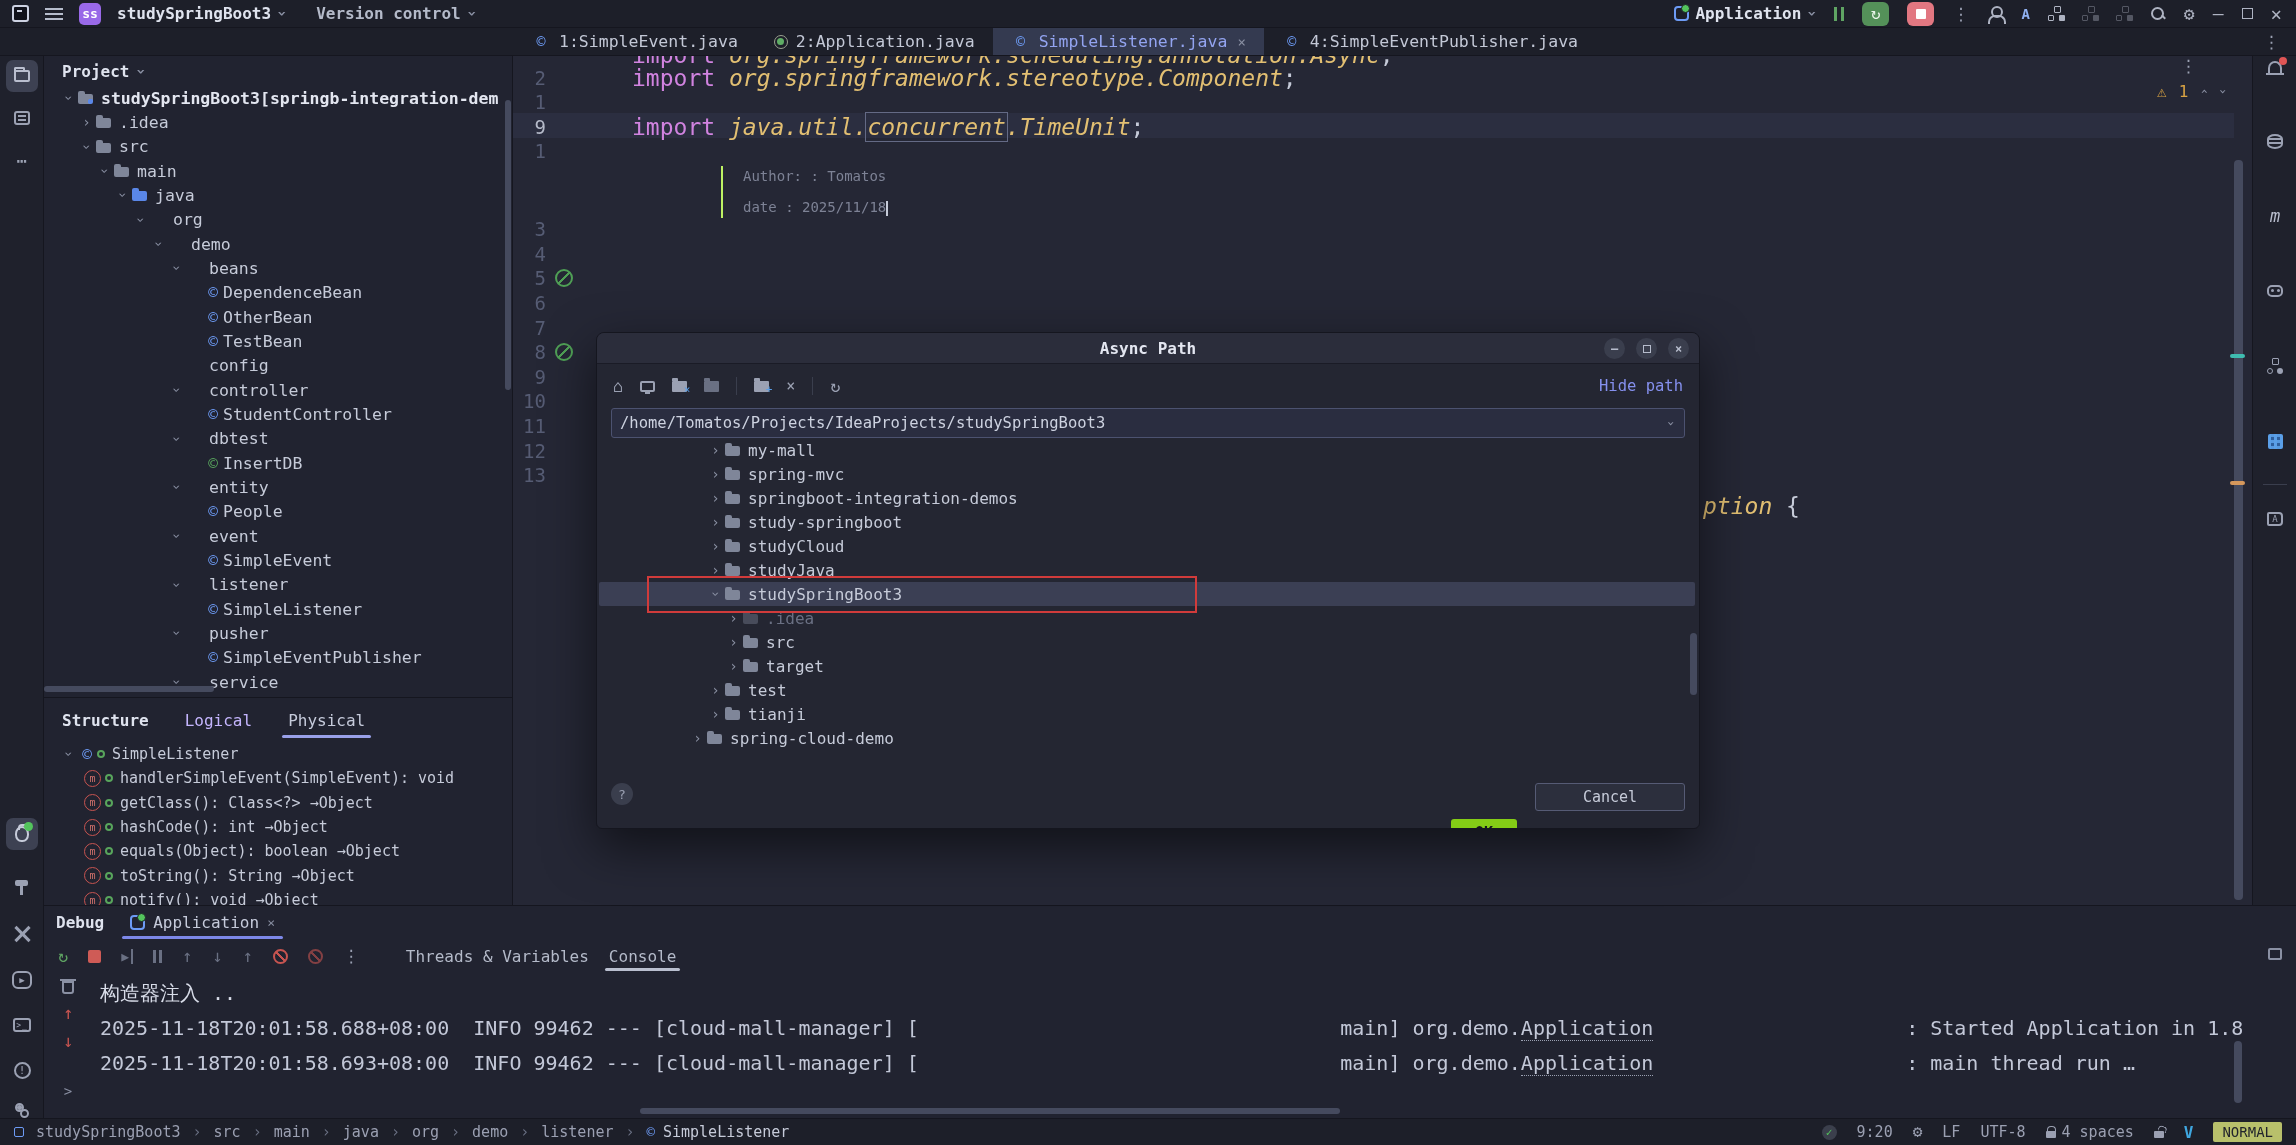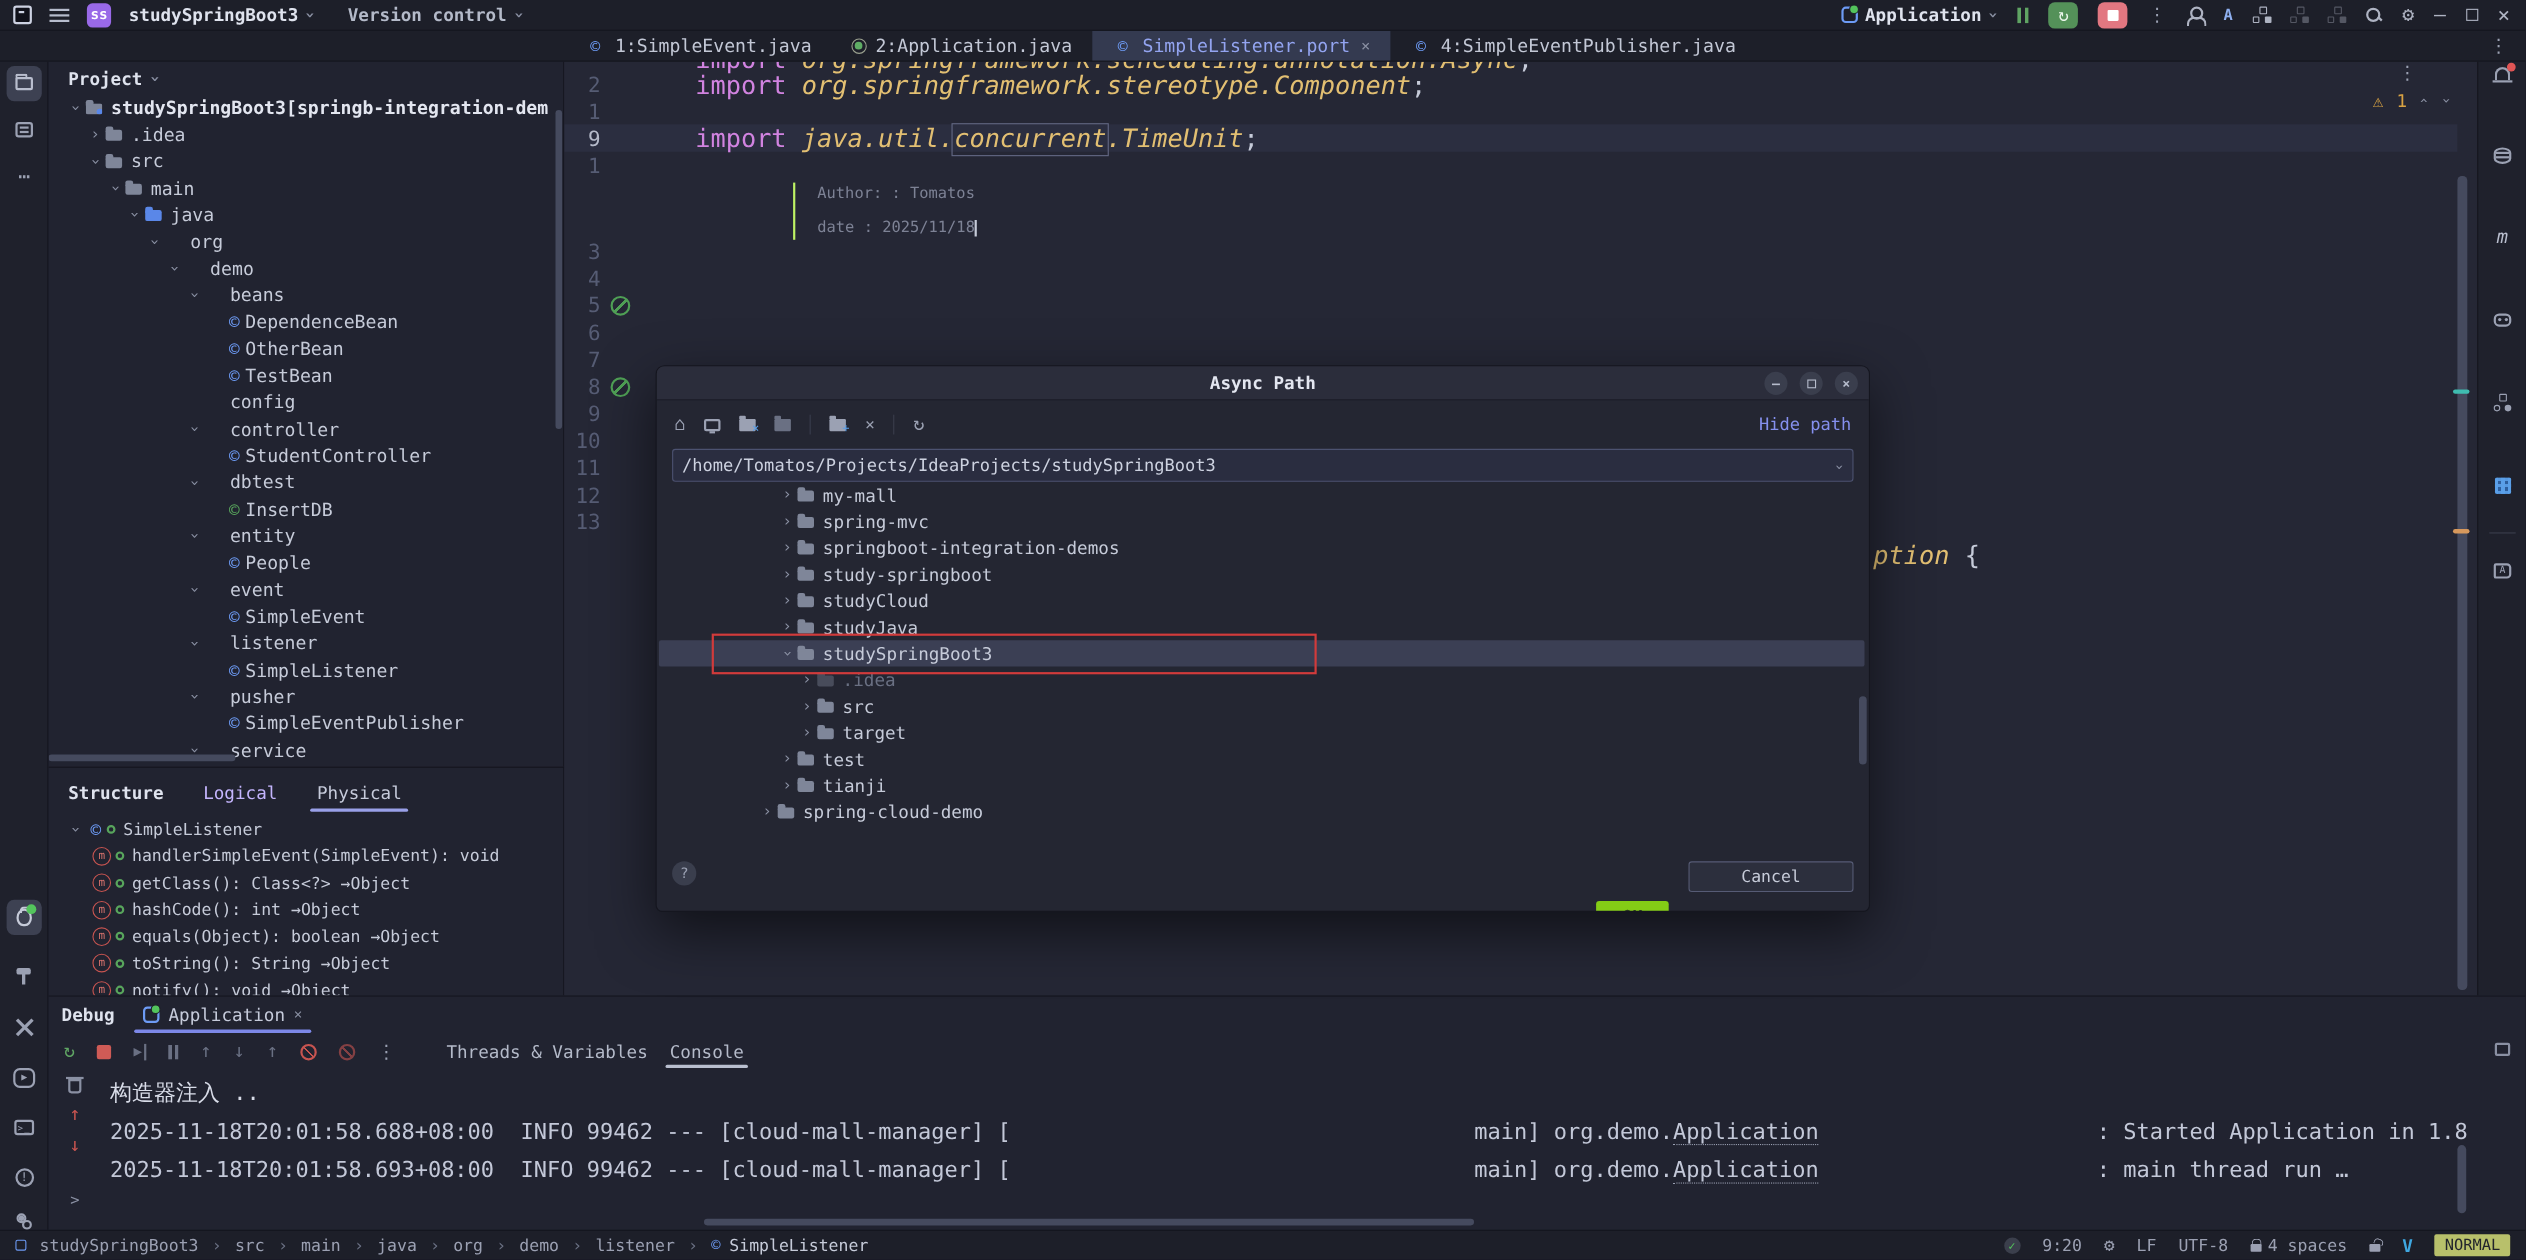--- a/index.html
+++ b/index.html
@@ -285,21 +285,21 @@
       <div class="etab">
         <span class="cls-g">©</span>
         <span>1:SimpleEvent.java</span>
       </div>
       <div class="etab">
         <span class="spring-ic"></span>
         <span>2:Application.java</span>
       </div>
       <div class="etab active">
         <span class="cls-g">©</span>
-        <span>SimpleListener.port</span>
+        <span>SimpleListener.java</span>
         <span class="x">×</span>
       </div>
       <div class="etab">
         <span class="cls-g">©</span>
         <span>4:SimpleEventPublisher.java</span>
       </div>
     </div>
     <span class="kebab">⋮</span>
   </div>
 

